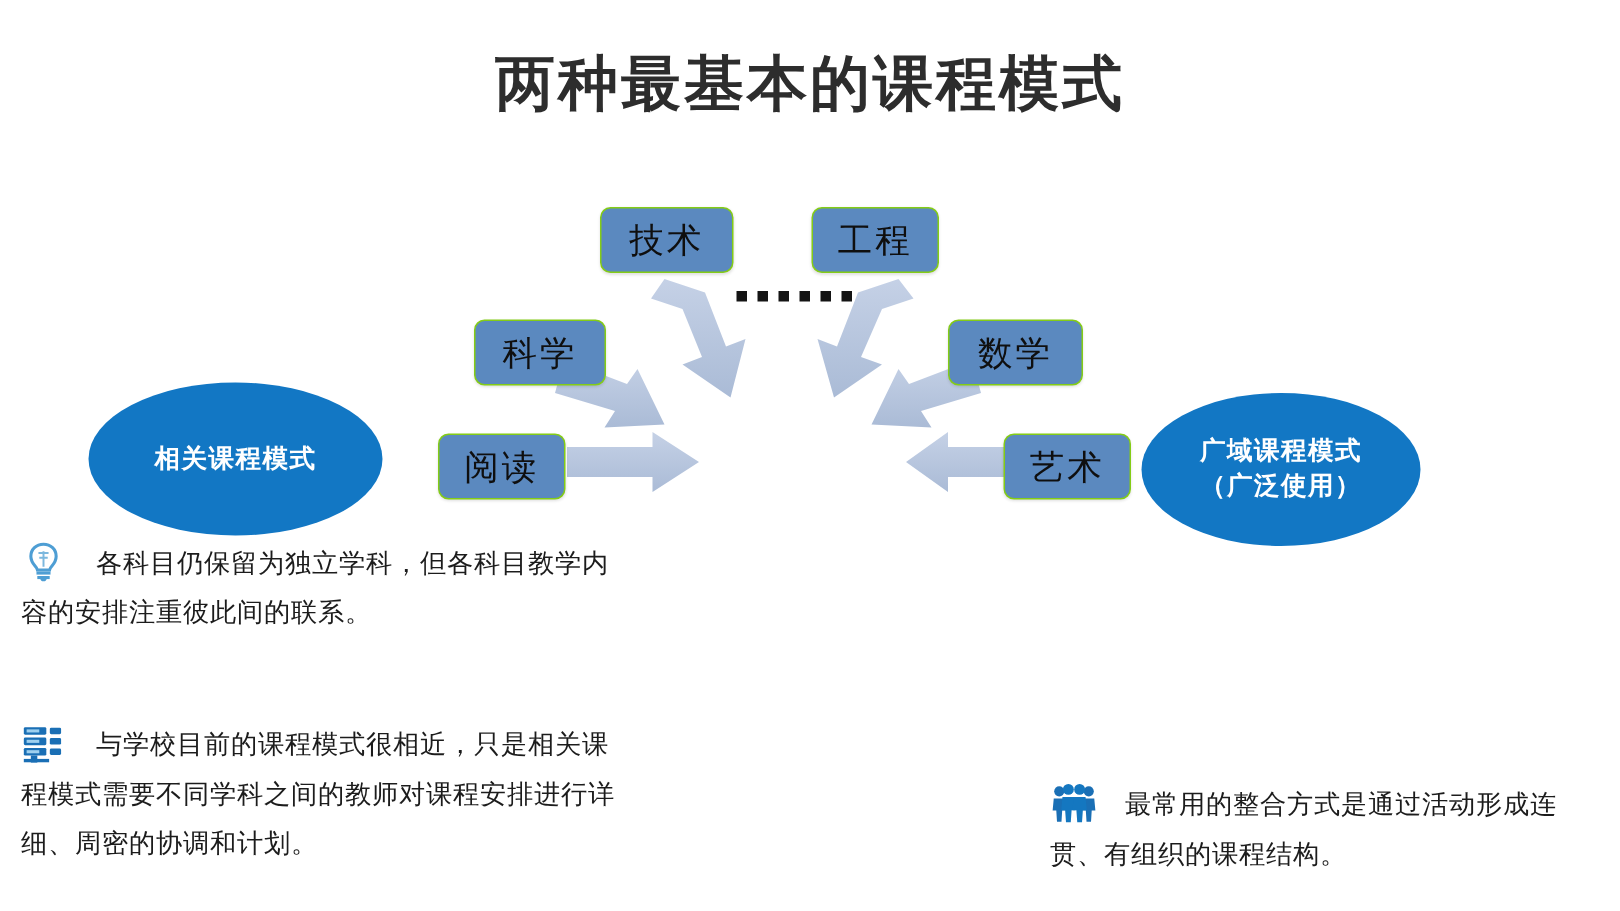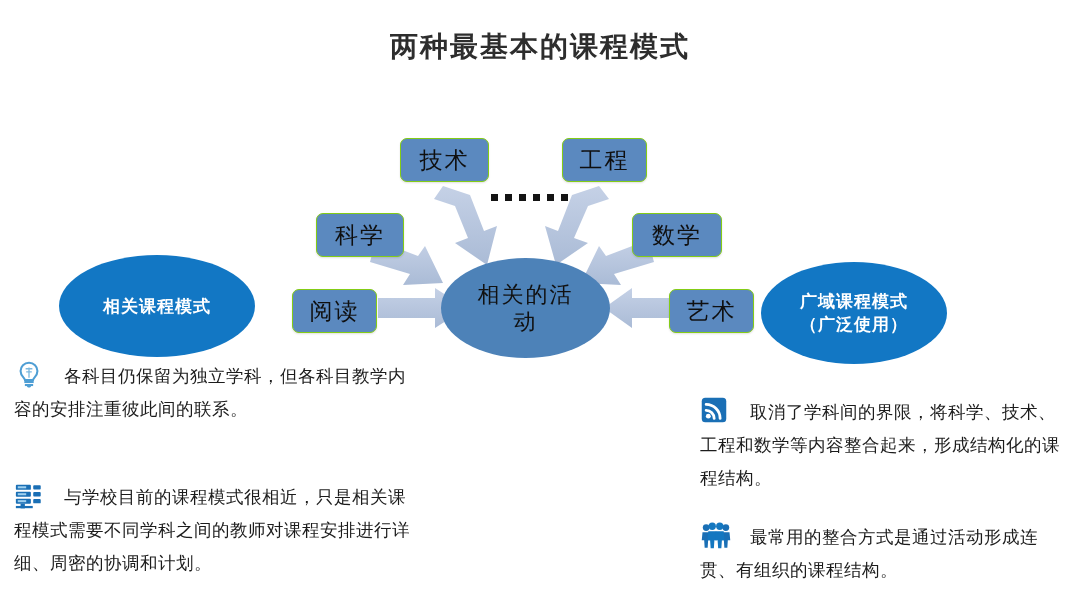--- a/index.html
+++ b/index.html
@@ -14,21 +14,21 @@
     width: 1080px; height: 607px;
     background: #ffffff;
   }
 
   
   .title {
     position: absolute;
     left: 0; top: 28px;
     width: 1080px;
     text-align: center;
-    font-size: 28px;
+    font-size: 40px;
     font-weight: bold;
     color: #2d2d2d;
     letter-spacing: 2px;
     font-family: "DejaVu Sans", "Liberation Sans", sans-serif;
   }
 
   
   .subject-box {
     position: absolute;
     background: #5b89bf;
@@ -143,21 +143,21 @@
 
     <g>
       <polygon fill="url(#agrad)" points="682,298 632,298 632,288 604,308 632,328 632,318 682,318"></polygon>
     </g>
   </svg>
 
   <div class="subject-box" style="left:400px; top:138px; width:89px; height:44px;">
     <span>技术</span>
   </div>
 
-  <div class="subject-box" style="left:562px; top:138px; width:85px; height:44px;">
+  <div class="subject-box" style="left:541px; top:138px; width:85px; height:44px;">
     <span>工程</span>
   </div>
 
   <div class="subject-box" style="left:316px; top:213px; width:88px; height:44px;">
     <span>科学</span>
   </div>
 
   <div class="subject-box" style="left:632px; top:213px; width:90px; height:44px;text-align:right;">
     <span>数学</span>
   </div>
@@ -172,23 +172,20 @@
 
   <div class="dots" style="left:491px; top:194px;">
     <i></i>
     <i></i>
     <i></i>
     <i></i>
     <i></i>
     <i></i>
   </div>
 
-  <div class="center-ellipse" style="left:441px; top:258px; width:169px; height:100px;">
-    <span style="width:106px; display:block;">相关的活动</span>
-  </div>
 
   <div class="mode-ellipse" style="left:59px; top:255px; width:196px; height:102px;">
     <span>相关课程模式</span>
   </div>
 
   <div class="mode-ellipse" style="left:761px; top:262px; width:186px; height:102px;">
     <span>
       <span style="display:block;">广域课程模式</span>
       <span style="display:block;">（广泛使用）</span>
     </span>
@@ -219,31 +216,20 @@
         <rect x="20.5" y="4.4" width="8" height="4.6" rx="1" fill="#1a6fb5"></rect>
         <rect x="20.5" y="11.8" width="8" height="4.6" rx="1" fill="#1a6fb5"></rect>
         <rect x="20.5" y="19.2" width="8" height="4.6" rx="1" fill="#1a6fb5"></rect>
         <rect x="7" y="24.2" width="4.6" height="5" fill="#1a6fb5"></rect>
         <rect x="2" y="26.6" width="18" height="2.4" fill="#1a6fb5"></rect>
       </svg>
     </span>
     <span class="note-text">与学校目前的课程模式很相近，只是相关课程模式需要不同学科之间的教师对课程安排进行详细、周密的协调和计划。</span>
   </div>
 
-  <div class="note" style="left:700px; top:396px; width:370px;">
-    <span class="icon">
-      <svg viewBox="0 0 32 32" width="28" height="28">
-        <rect x="2" y="2" width="28" height="28" rx="4" fill="#1a6fb5"></rect>
-        <circle cx="9.5" cy="23" r="2.8" fill="#ffffff"></circle>
-        <path d="M7 16.4a9.2 9.2 0 0 1 9.2 9.2" fill="none" stroke="#ffffff" stroke-width="3.2" stroke-linecap="round"></path>
-        <path d="M7 9.6a16 16 0 0 1 16 16" fill="none" stroke="#ffffff" stroke-width="3.2" stroke-linecap="round"></path>
-      </svg>
-    </span>
-    <span class="note-text">取消了学科间的界限，将科学、技术、工程和数学等内容整合起来，形成结构化的课程结构。</span>
-  </div>
 
   <div class="note" style="left:700px; top:521px; width:370px;">
     <span class="icon">
       <svg viewBox="0 0 34 32" width="32" height="30">
         <g fill="#1a6fb5">
           <circle cx="6.5" cy="7" r="3.6"></circle>
           <path d="M2.6 12h7.8l.8 8.6H8.6l-.5 8H4.9l-.5-8H1.8z"></path>
           <circle cx="27.5" cy="7" r="3.6"></circle>
           <path d="M23.6 12h7.8l.8 8.6h-2.6l-.5 8h-3.2l-.5-8h-2.6z"></path>
         </g>

